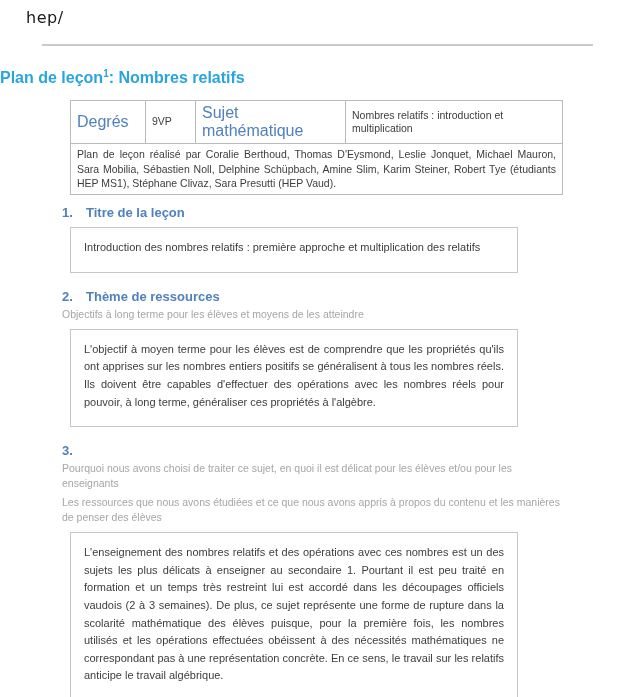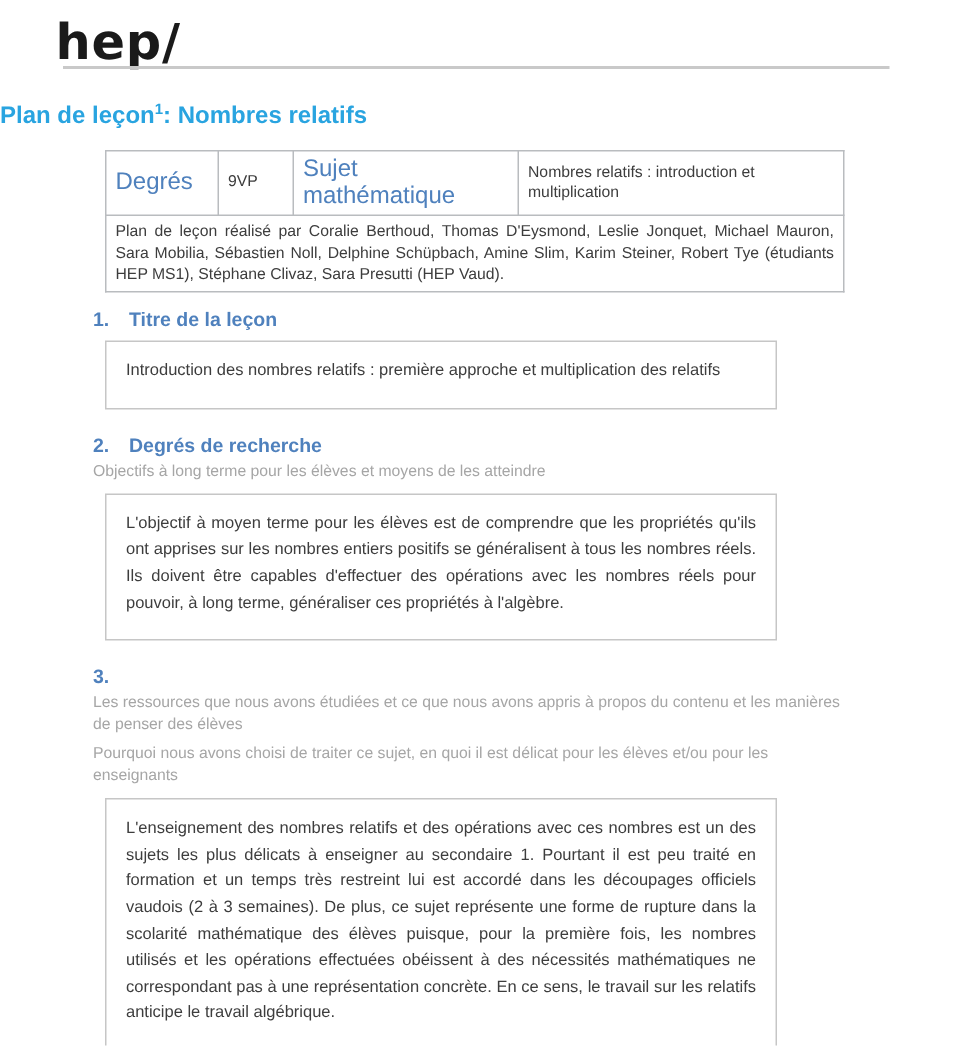--- a/index.html
+++ b/index.html
@@ -10,23 +10,23 @@
     color: #404040;
     overflow: hidden;
   }
   .page {
     position: relative;
     width: 636px; height: 697px;
     background: #ffffff;
   }
   
   .logo {
-    position: absolute; left: 37px; top: 8px;
+    position: absolute; left: 26px; top: 8px;
     font-family: "DejaVu Sans", sans-serif;
-    font-weight: 700; font-size: 33px; color: #1a1a1a;
+    font-weight: 400; font-size: 16px; color: #1a1a1a;
     letter-spacing: 0.5px;
   }
   .header-rule {
     position: absolute; left: 42px; top: 44px;
     width: 551px; height: 2px; background: #c9c9c9;
   }
   .page-title {
     position: absolute; left: 0; top: 68px; width: 636px;
     text-align: left;
     font-size: 16px; font-weight: bold; color: #29a4e0;
@@ -126,31 +126,31 @@
     <div class="section-heading">
       <span class="section-number">1.</span>
       <span>Titre de la leçon</span>
     </div>
     <div class="content-box indent box-title-line">
       <p>Introduction des nombres relatifs : première approche et multiplication des relatifs</p>
     </div>
 
     <div class="section-heading mt-md">
       <span class="section-number">2.</span>
-      <span>Degrés de recherche</span>
+      <span>Thème de ressources</span>
     </div>
     <div class="section-subtitle">Objectifs à long terme pour les élèves et moyens de les atteindre</div>
     <div class="content-box indent">
       <p>L'objectif à moyen terme pour les élèves est de comprendre que les propriétés qu'ils ont apprises sur les nombres entiers positifs se généralisent à tous les nombres réels. Ils doivent être capables d'effectuer des opérations avec les nombres réels pour pouvoir, à long terme, généraliser ces propriétés à l'algèbre.</p>
     </div>
 
     <div class="section-heading mt-md">
       <span class="section-number">3.</span>
     </div>
+    <div class="section-subtitle">Pourquoi nous avons choisi de traiter ce sujet, en quoi il est délicat pour les élèves et/ou pour les enseignants</div>
     <div class="section-subtitle">Les ressources que nous avons étudiées et ce que nous avons appris à propos du contenu et les manières de penser des élèves</div>
-    <div class="section-subtitle">Pourquoi nous avons choisi de traiter ce sujet, en quoi il est délicat pour les élèves et/ou pour les enseignants</div>
     <div class="content-box indent">
       <p>L'enseignement des nombres relatifs et des opérations avec ces nombres est un des sujets les plus délicats à enseigner au secondaire 1. Pourtant il est peu traité en formation et un temps très restreint lui est accordé dans les découpages officiels vaudois (2 à 3 semaines). De plus, ce sujet représente une forme de rupture dans la scolarité mathématique des élèves puisque, pour la première fois, les nombres utilisés et les opérations effectuées obéissent à des nécessités mathématiques ne correspondant pas à une représentation concrète. En ce sens, le travail sur les relatifs anticipe le travail algébrique.</p>
       <p>Plusieurs articles ont été consultés (voir bibliographie en annexe 5).</p>
     </div>
 
   </div>
 </div>
 
 </body></html>

